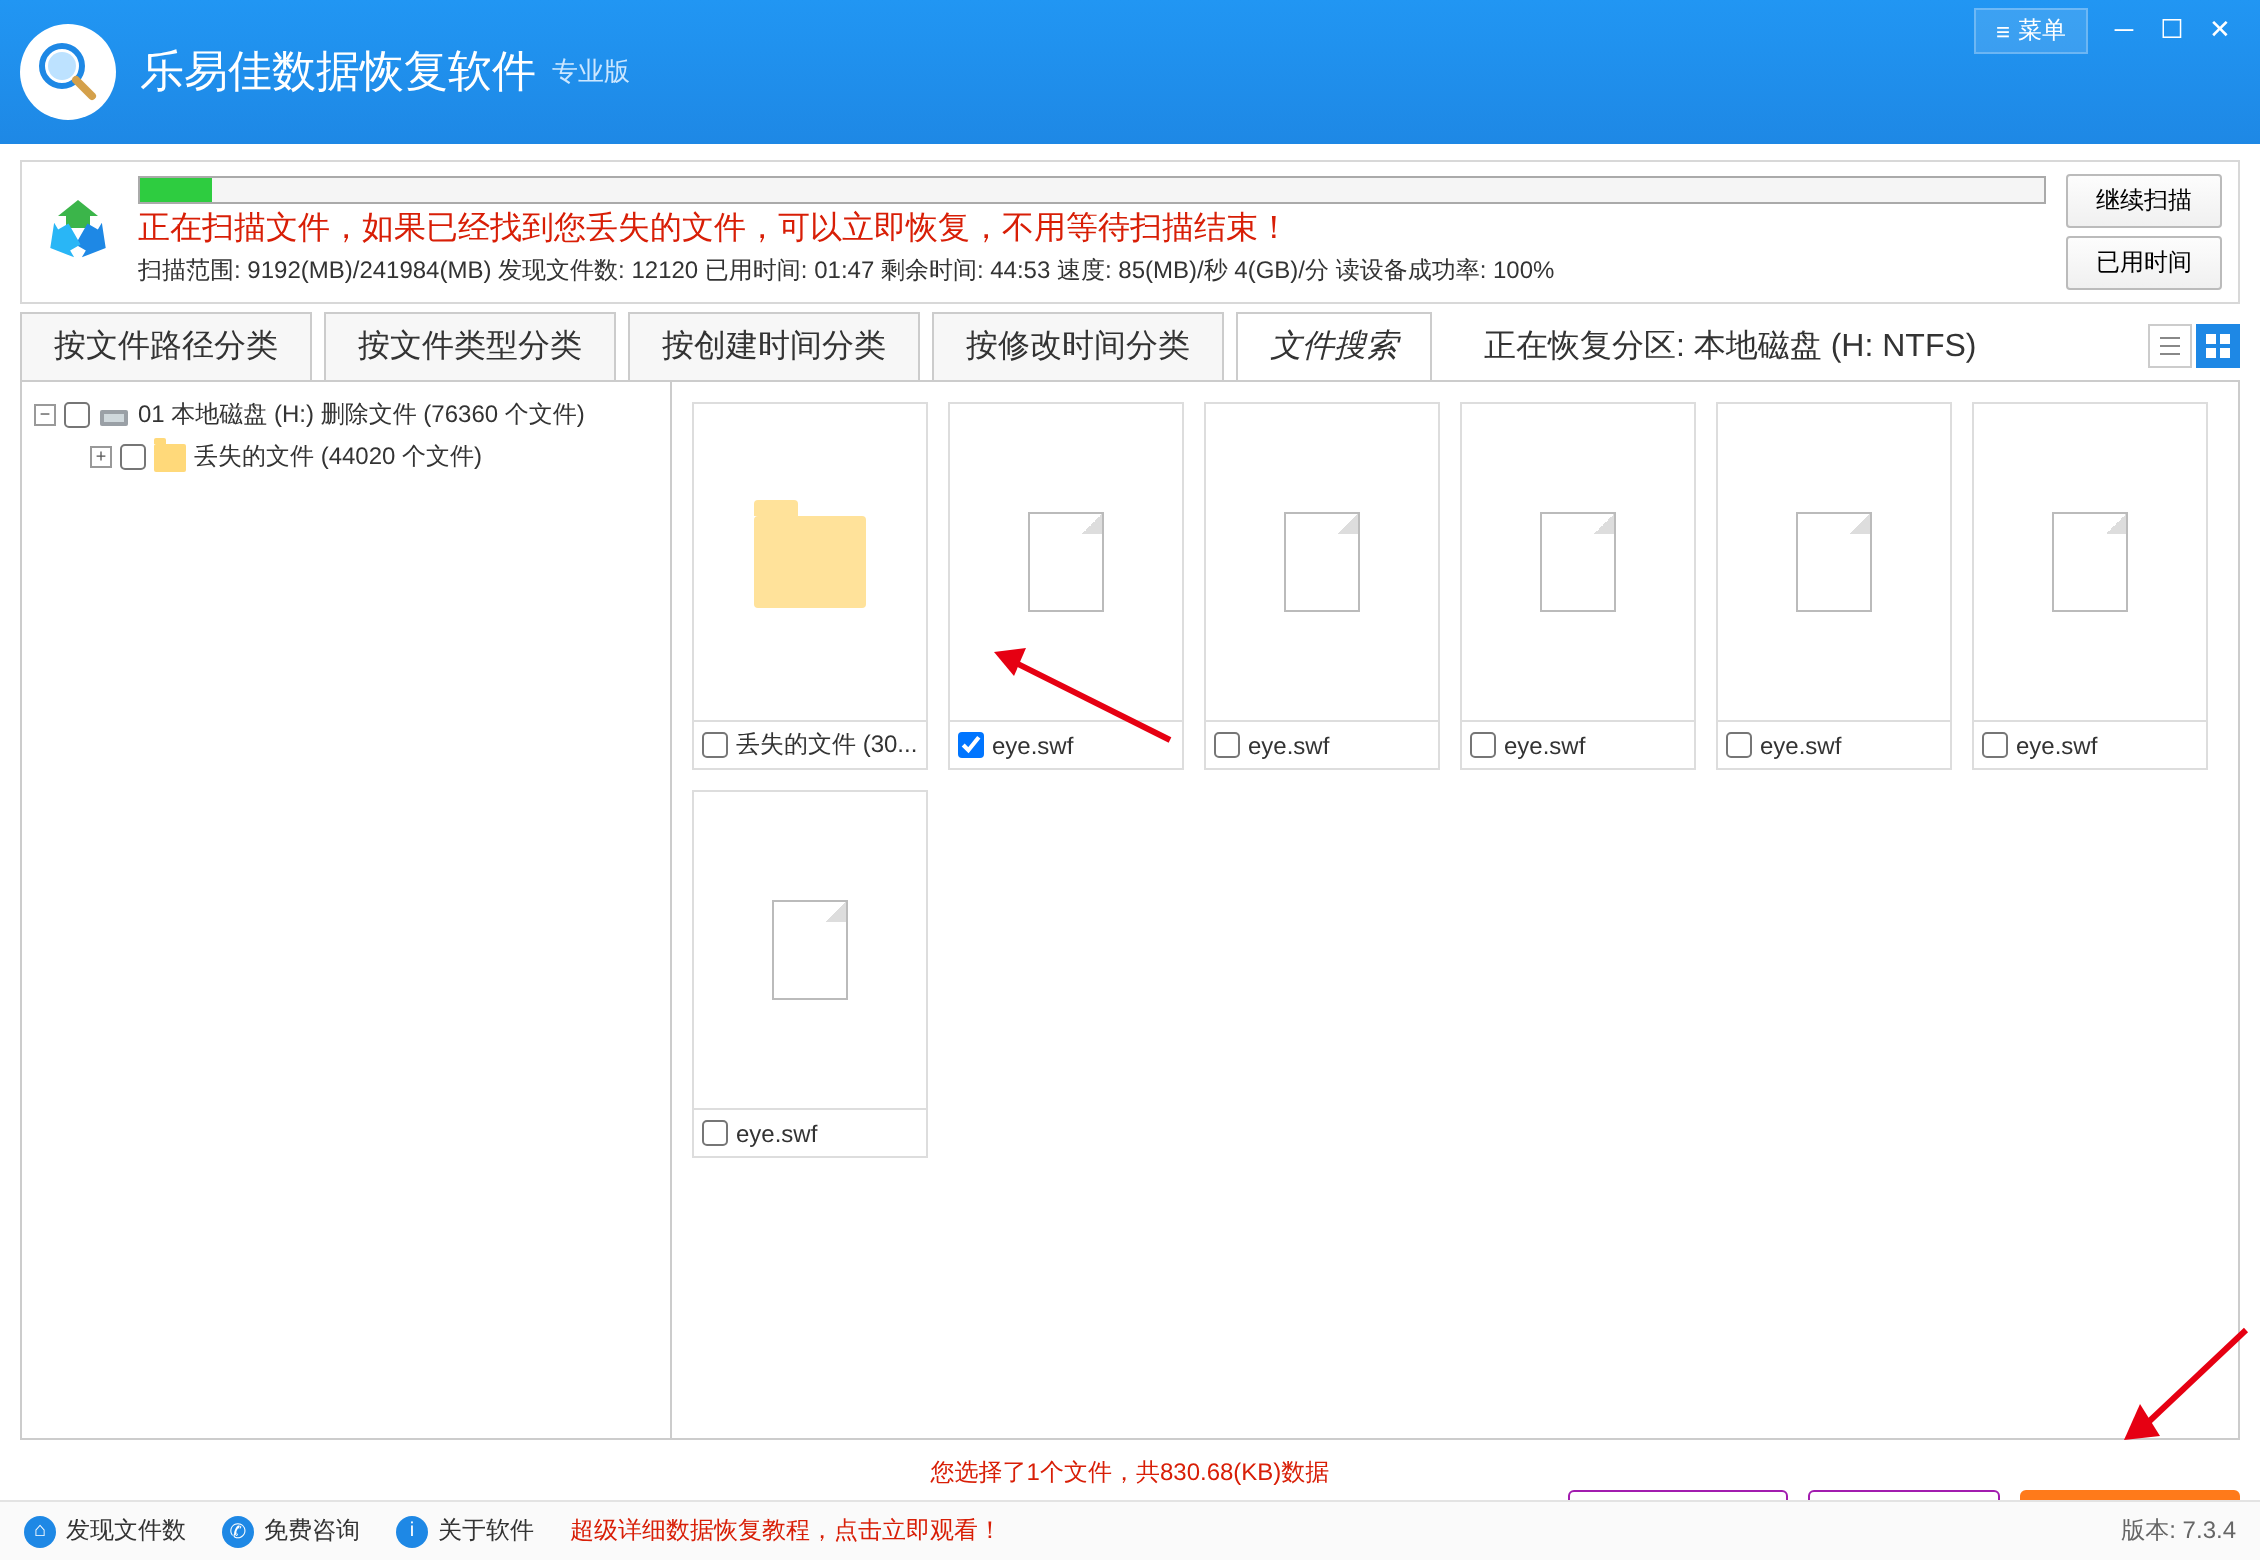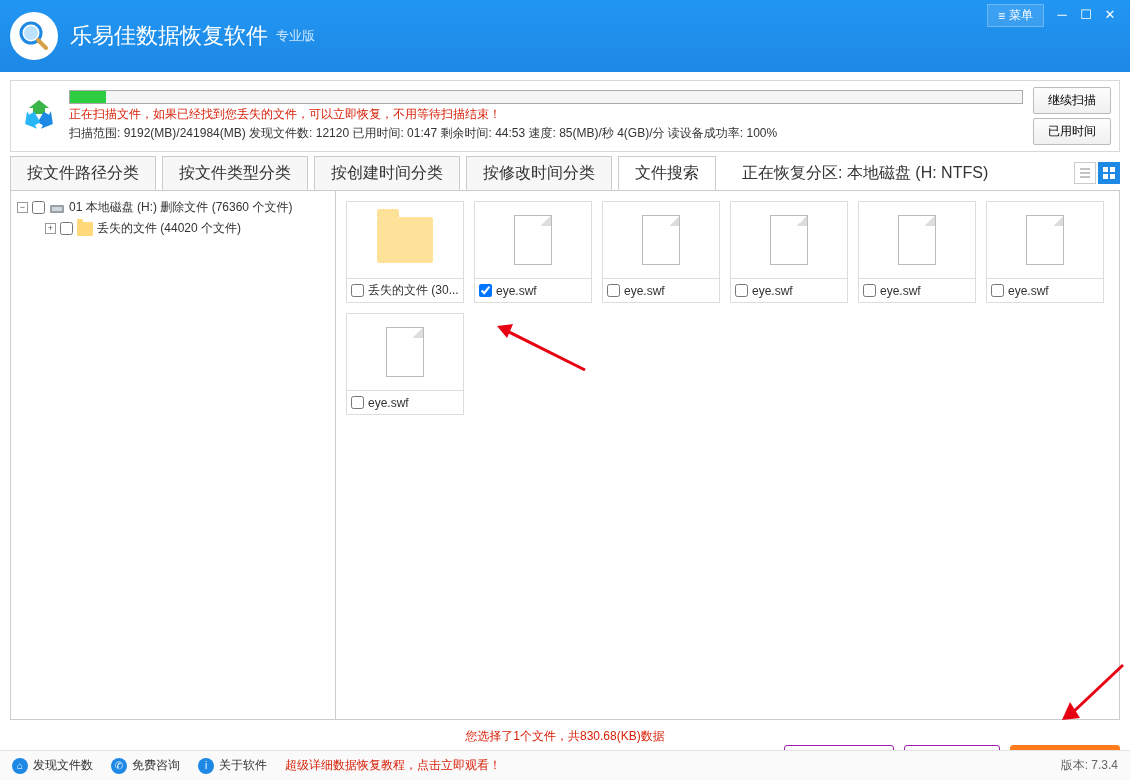--- a/index.html
+++ b/index.html
@@ -12,45 +12,45 @@
 .app-edition { color: #cce7ff; font-size: 13px; margin-left: 8px; }
 .window-controls { position: absolute; top: 4px; right: 8px; display: flex; gap: 0; }
 .menu-btn { background: rgba(255,255,255,0.12); color: #fff; padding: 2px 10px; font-size: 12px; border: 1px solid rgba(255,255,255,0.25); cursor: pointer; margin-right: 6px; display: flex; align-items: center; gap: 4px; }
 .win-btn { width: 24px; height: 20px; color: #fff; display: flex; align-items: center; justify-content: center; cursor: pointer; font-size: 13px; }
 
 .scan-panel { margin: 8px 10px 4px; border: 1px solid #d8d8d8; padding: 6px 8px; display: flex; align-items: center; gap: 10px; }
 .recycle-icon { width: 40px; height: 40px; flex-shrink: 0; }
 .scan-info { flex: 1; }
 .progress-bar { height: 14px; border: 1px solid #aaa; background: #f5f5f5; position: relative; margin-bottom: 2px; }
 .progress-fill { height: 100%; background: #2ecc40; width: 3.8%; }
-.scan-warning { color: #d81e06; font-size: 12px; margin: 2px 0; }
+.scan-warning { color: #d81e06; font-size: 16px; margin: 2px 0; }
 .scan-stats { color: #333; font-size: 12px; }
 .scan-buttons { display: flex; flex-direction: column; gap: 4px; }
 .scan-btn { border: 1px solid #bbb; background: linear-gradient(#fdfdfd,#f0f0f0); padding: 4px 14px; font-size: 12px; cursor: pointer; border-radius: 2px; }
 
 .tabs-row { margin: 4px 10px 0; display: flex; align-items: center; gap: 6px; position: relative; }
 .tab { border: 1px solid #ccc; border-bottom: none; background: #f7f7f7; padding: 6px 16px; font-size: 16px; cursor: pointer; }
-.tab.active { background: #fff; position: relative; z-index: 2; }
+.tab.active { background: #fff; position: relative; z-index: 2; font-style: italic; }
 .partition-info { margin-left: 20px; color: #333; font-size: 16px; }
 .view-toggle { margin-left: auto; display: flex; gap: 2px; }
 .view-btn { width: 22px; height: 22px; border: 1px solid #ccc; display: flex; align-items: center; justify-content: center; cursor: pointer; background: #fff; }
 .view-btn.active { background: #1e88e5; color: #fff; border-color: #1e88e5; }
 
 .content { display: flex; margin: 0 10px; border: 1px solid #ccc; height: 530px; }
 .tree-panel { width: 325px; border-right: 1px solid #ccc; padding: 6px; overflow: auto; }
 .tree-node { display: flex; align-items: center; gap: 4px; padding: 2px 0; font-size: 12px; white-space: nowrap; }
 .tree-expand { width: 11px; height: 11px; border: 1px solid #999; display: inline-flex; align-items: center; justify-content: center; font-size: 9px; line-height: 1; cursor: pointer; color: #555; }
 .tree-check { width: 13px; height: 13px; }
 .tree-drive-icon { width: 16px; height: 16px; }
 .tree-folder-icon { width: 16px; height: 14px; background: #ffd97a; border-radius: 1px; position: relative; }
 .tree-folder-icon::before { content: ''; position: absolute; top: -3px; left: 0; width: 6px; height: 3px; background: #ffd97a; border-radius: 1px 1px 0 0; }
 .tree-child { margin-left: 28px; }
 
 .grid-panel { flex: 1; padding: 10px; display: flex; flex-wrap: wrap; align-content: flex-start; gap: 10px; }
-.file-item { width: 118px; height: 102px; border: 1px solid #ddd; display: flex; flex-direction: column; cursor: pointer; }
+.file-item { width: 118px; height: 184px; border: 1px solid #ddd; display: flex; flex-direction: column; cursor: pointer; }
 .file-thumb { flex: 1; display: flex; align-items: center; justify-content: center; }
 .folder-thumb { width: 56px; height: 46px; background: #ffe29a; border-radius: 2px; position: relative; }
 .folder-thumb::before { content: ''; position: absolute; top: -8px; left: 0; width: 22px; height: 8px; background: #ffe29a; border-radius: 2px 2px 0 0; }
 .file-page { width: 38px; height: 50px; background: #fff; border: 1px solid #bbb; position: relative; }
 .file-page::before { content: ''; position: absolute; top: 0; right: 0; width: 10px; height: 10px; background: linear-gradient(135deg, transparent 50%, #ddd 50%); }
 .file-label { height: 24px; border-top: 1px solid #ddd; display: flex; align-items: center; padding: 0 4px; gap: 4px; font-size: 12px; overflow: hidden; }
 .file-check { width: 13px; height: 13px; flex-shrink: 0; }
 .file-name { white-space: nowrap; overflow: hidden; text-overflow: ellipsis; }
 
 .arrow-red { position: absolute; pointer-events: none; }

